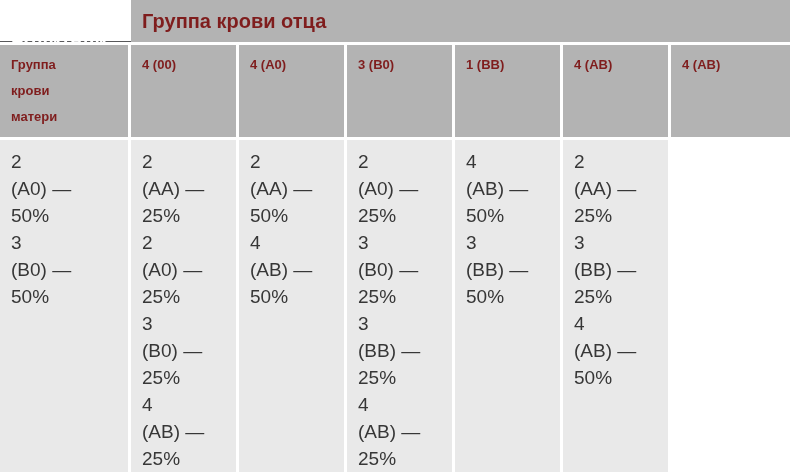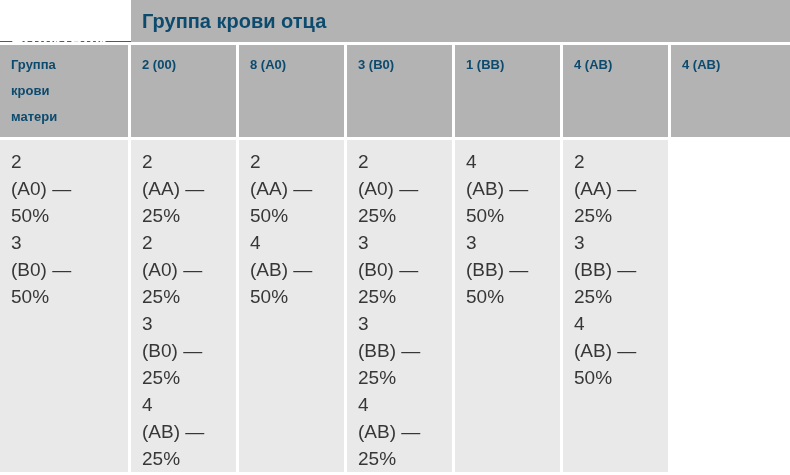--- a/index.html
+++ b/index.html
@@ -29,21 +29,21 @@
     color: #ffffff;
     font-weight: bold;
     font-size: 20px;
     display: flex;
     align-items: center;
     padding-top: 0;
     margin-top: 41px;
   }
   .med {
     background: #b3b3b3;
-    color: #0c4a6e;
+    color: #7f1d1d;
     font-weight: bold;
     font-size: 20px;
   }
   .father-span {
     grid-column: 2 / 8;
     display: flex;
     align-items: center;
     padding-top: 0;
   }
   .corner {
@@ -73,22 +73,22 @@
 <body>
 
 <div class="tbl">
 
   <div class="cell dark corner">Родители</div>
   <div class="cell med father-span">Группа крови отца</div>
 
   <div class="cell med subhead wrap-lines">Группа
 крови
 матери</div>
-  <div class="cell med subhead">2 (00)</div>
-  <div class="cell med subhead">8 (A0)</div>
+  <div class="cell med subhead">4 (00)</div>
+  <div class="cell med subhead">4 (A0)</div>
   <div class="cell med subhead">3 (B0)</div>
   <div class="cell med subhead">1 (BB)</div>
   <div class="cell med subhead">4 (AB)</div>
 
   <div class="cell med subhead">4 (AB)</div>
   <div class="cell light wrap-lines">2
 (A0) —
 50%
 3
 (B0) —

